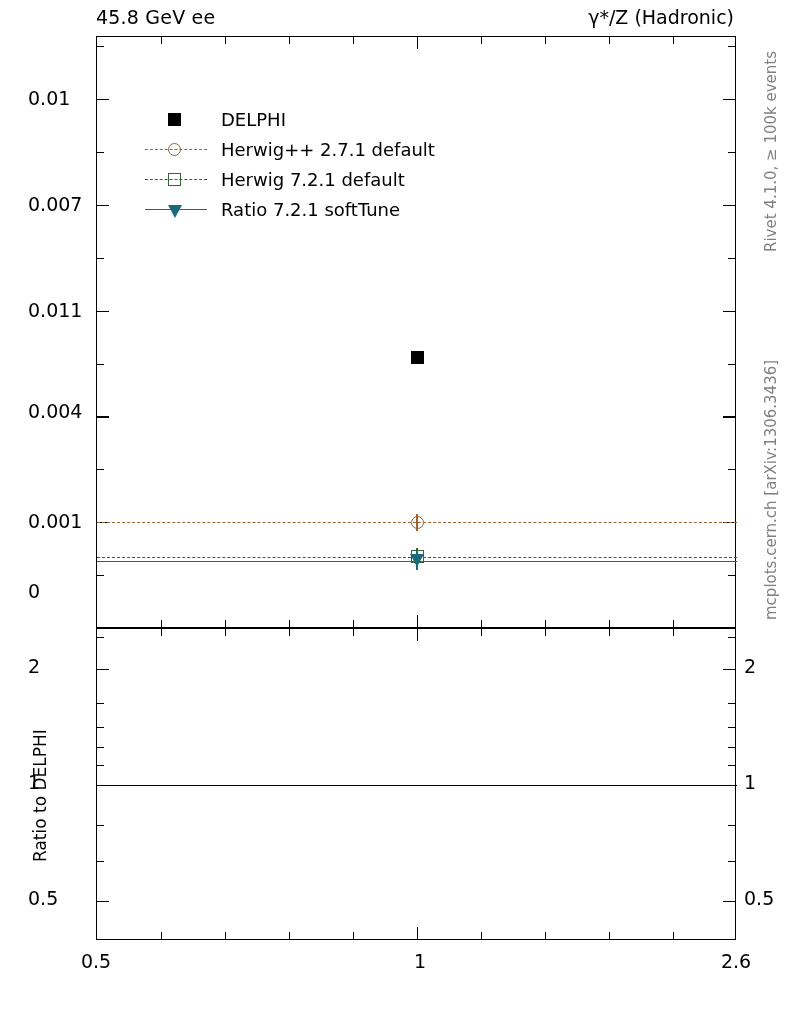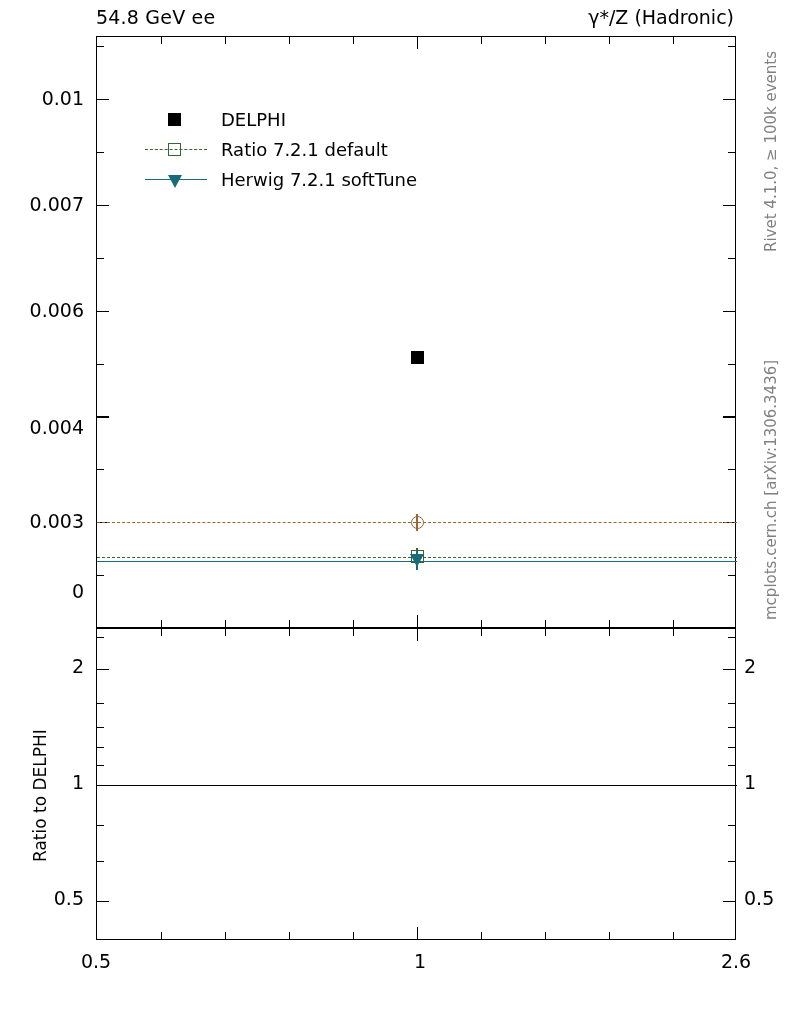--- a/index.html
+++ b/index.html
@@ -67,22 +67,23 @@
     position: absolute;
     background: #000000;
   }
   .tick.v { width: 1.2px; }
   .tick.h { height: 1.2px; }
 
   
   .ylabel {
     position: absolute;
     font-size: 19px;
-    text-align: right;
-    white-space: nowrap;
+    text-align: left;
+    white-space: nowrap;
+    padding-left: 28px;
   }
   .xlabel {
     position: absolute;
     font-size: 19px;
     text-align: center;
     white-space: nowrap;
   }
   .ylabel-right {
     position: absolute;
     font-size: 19px;
@@ -187,21 +188,21 @@
     font-size: 15px;
     color: #b0b0b0;
     white-space: nowrap;
   }
 </style>
 </head>
 <body>
 
 <div class="plot-root">
 
-  <div class="title-left">54.8 GeV ee</div>
+  <div class="title-left">45.8 GeV ee</div>
   <div class="title-right">γ*/Z (Hadronic)</div>
 
   <div class="frame" id="main-frame">
 
     <div class="tick h" style="left:0; top:591px; width:12px;"></div>
     <div class="tick h" style="left:0; top:485.3px; width:12px;"></div>
     <div class="tick h" style="left:0; top:379.4px; width:12px;"></div>
     <div class="tick h" style="left:0; top:273.6px; width:12px;"></div>
     <div class="tick h" style="left:0; top:167.7px; width:12px;"></div>
     <div class="tick h" style="left:0; top:61.9px; width:12px;"></div>
@@ -264,46 +265,53 @@
 
     <div id="legend" style="left:44px; top:68px;">
 
       <div class="legend-row">
         <div class="legend-sym">
           <div class="marker m-square-filled leg-marker"></div>
         </div>
         <div class="legend-text">DELPHI</div>
       </div>
 
+      <div class="legend-row">
+        <div class="legend-sym">
+          <div class="leg-line" style="border-top-style:dashed; border-color:#996633;"></div>
+          <div class="marker m-circle-open leg-marker"></div>
+        </div>
+        <div class="legend-text">Herwig++ 2.7.1 default</div>
+      </div>
 
       <div class="legend-row">
         <div class="legend-sym">
           <div class="leg-line" style="border-top-style:dashed; border-color:#336633;"></div>
           <div class="marker m-square-open leg-marker"></div>
         </div>
-        <div class="legend-text">Ratio 7.2.1 default</div>
+        <div class="legend-text">Herwig 7.2.1 default</div>
       </div>
 
       <div class="legend-row">
         <div class="legend-sym">
           <div class="leg-line" style="border-top-style:solid; border-color:#1a6b7a;"></div>
           <div class="marker m-tri-down leg-marker" style="top:10px;"></div>
         </div>
-        <div class="legend-text">Herwig 7.2.1 softTune</div>
+        <div class="legend-text">Ratio 7.2.1 softTune</div>
       </div>
 
     </div>
 
 
   </div>
 
   <div class="ylabel" style="left:0px; top:580px; width:84px;">0</div>
-  <div class="ylabel" style="left:0px; top:510px; width:84px;">0.003</div>
-  <div class="ylabel" style="left:0px; top:416px; width:84px;">0.004</div>
-  <div class="ylabel" style="left:0px; top:299px; width:84px;">0.006</div>
+  <div class="ylabel" style="left:0px; top:510px; width:84px;">0.001</div>
+  <div class="ylabel" style="left:0px; top:400px; width:84px;">0.004</div>
+  <div class="ylabel" style="left:0px; top:299px; width:84px;">0.011</div>
   <div class="ylabel" style="left:0px; top:193px; width:84px;">0.007</div>
   <div class="ylabel" style="left:0px; top:87px; width:84px;">0.01</div>
 
   <div class="frame" id="ratio-frame">
 
     <div class="tick h" style="left:0; top:40px; width:12px;"></div>
     <div class="tick h" style="left:0; top:156px; width:12px;"></div>
     <div class="tick h" style="left:0; top:272px; width:12px;"></div>
     <div class="tick h" style="left:0; top:8px;   width:7px;"></div>
     <div class="tick h" style="left:0; top:74px;  width:7px;"></div>

